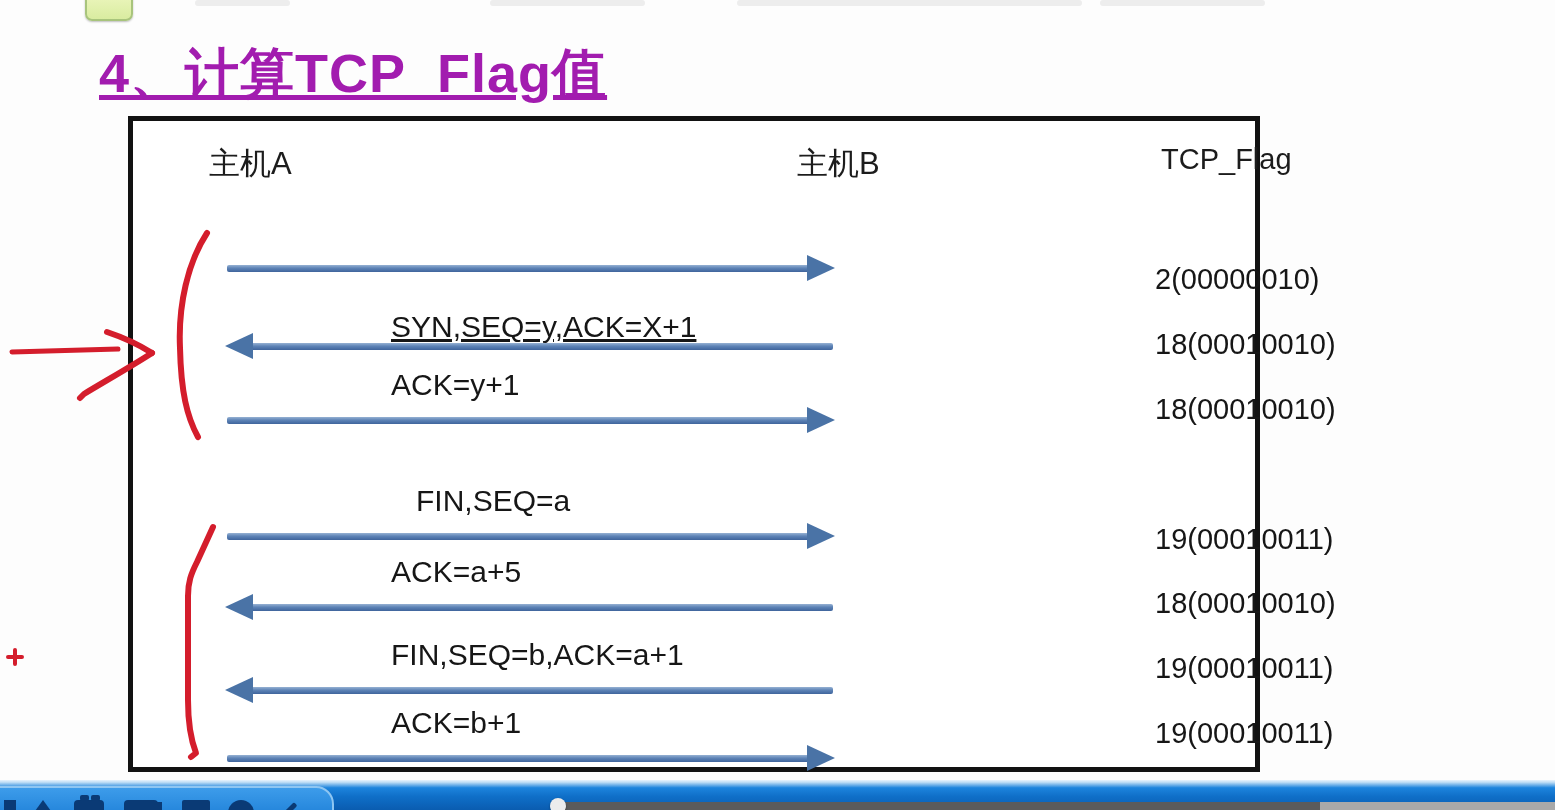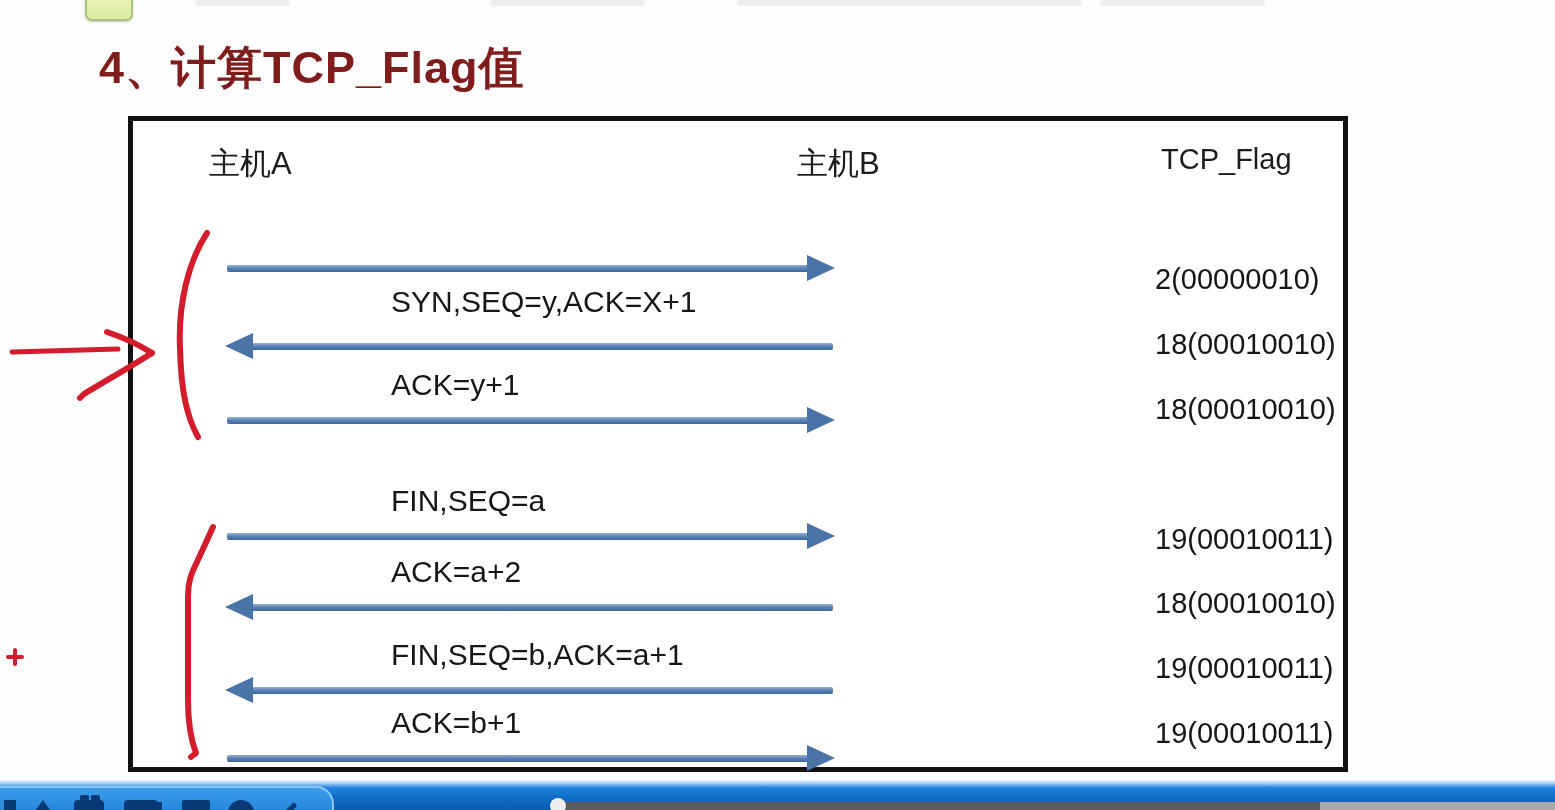--- a/index.html
+++ b/index.html
@@ -12,25 +12,25 @@
   .top-smudge{position:absolute;top:0;height:6px;background:#ededed;border-radius:3px;}
   .top-chip{
     position:absolute;left:85px;top:-10px;width:44px;height:27px;
     background:linear-gradient(180deg,#eef7c0,#d9ecA0);
     border:2px solid #a8c47c;border-radius:7px;
     box-shadow:0 1px 2px rgba(0,0,0,.25);
   }
   
   .page-title{
     position:absolute;left:99px;top:38px;
-    font-size:45px;font-weight:bold;color:#7f1d1d;letter-spacing:1px;
+    font-size:54px;font-weight:bold;color:#a21caf;letter-spacing:1px;text-decoration:underline;
   }
   
   .diagram-box{
-    position:absolute;left:128px;top:116px;width:1220px;height:656px;
+    position:absolute;left:128px;top:116px;width:1132px;height:656px;
     background:#fff;border:5px solid #121212;box-sizing:border-box;
   }
   .col-header{position:absolute;top:22px;font-size:31px;color:#1c1c1c;}
   .col-header.a{left:76px;}
   .col-header.b{left:664px;}
   .col-header.flag{left:1028px;font-size:29px;}
   
   .msg-label{
     position:absolute;left:258px;font-size:30px;color:#161616;white-space:nowrap;
   }
@@ -93,39 +93,39 @@
 <div class="diagram-box" id="diagram-box">
   <div class="col-header a">主机A</div>
   <div class="col-header b">主机B</div>
   <div class="col-header flag">TCP_Flag</div>
 
     <div class="arrow right" style="top: 134px;">
       <div class="shaft"></div>
       <div class="head"></div>
     </div>
     <div class="flag-value" style="top: 142px;">2(00000010)</div>
-    <div class="msg-label" style="top: 164px;">SYN,SEQ=y,ACK=X+1</div>
+    <div class="msg-label" style="top: 189px; text-decoration: underline;">SYN,SEQ=y,ACK=X+1</div>
     <div class="arrow left" style="top: 212px;">
       <div class="shaft"></div>
       <div class="head"></div>
     </div>
     <div class="flag-value" style="top: 207px;">18(00010010)</div>
     <div class="msg-label" style="top: 247px; text-align: right;">ACK=y+1</div>
     <div class="arrow right" style="top: 286px;">
       <div class="shaft"></div>
       <div class="head"></div>
     </div>
     <div class="flag-value" style="top: 272px;">18(00010010)</div>
-    <div class="msg-label" style="top: 363px;">FIN,SEQ=a</div>
+    <div class="msg-label" style="top: 363px; margin-left: 25px;">FIN,SEQ=a</div>
     <div class="arrow right" style="top: 402px;">
       <div class="shaft"></div>
       <div class="head"></div>
     </div>
     <div class="flag-value" style="top: 402px;">19(00010011)</div>
-    <div class="msg-label" style="top: 434px;">ACK=a+2</div>
+    <div class="msg-label" style="top: 434px;">ACK=a+5</div>
     <div class="arrow left" style="top: 473px;">
       <div class="shaft"></div>
       <div class="head"></div>
     </div>
     <div class="flag-value" style="top: 466px;">18(00010010)</div>
     <div class="msg-label" style="top: 517px; text-align: right;">FIN,SEQ=b,ACK=a+1</div>
     <div class="arrow left" style="top: 556px;">
       <div class="shaft"></div>
       <div class="head"></div>
     </div>

